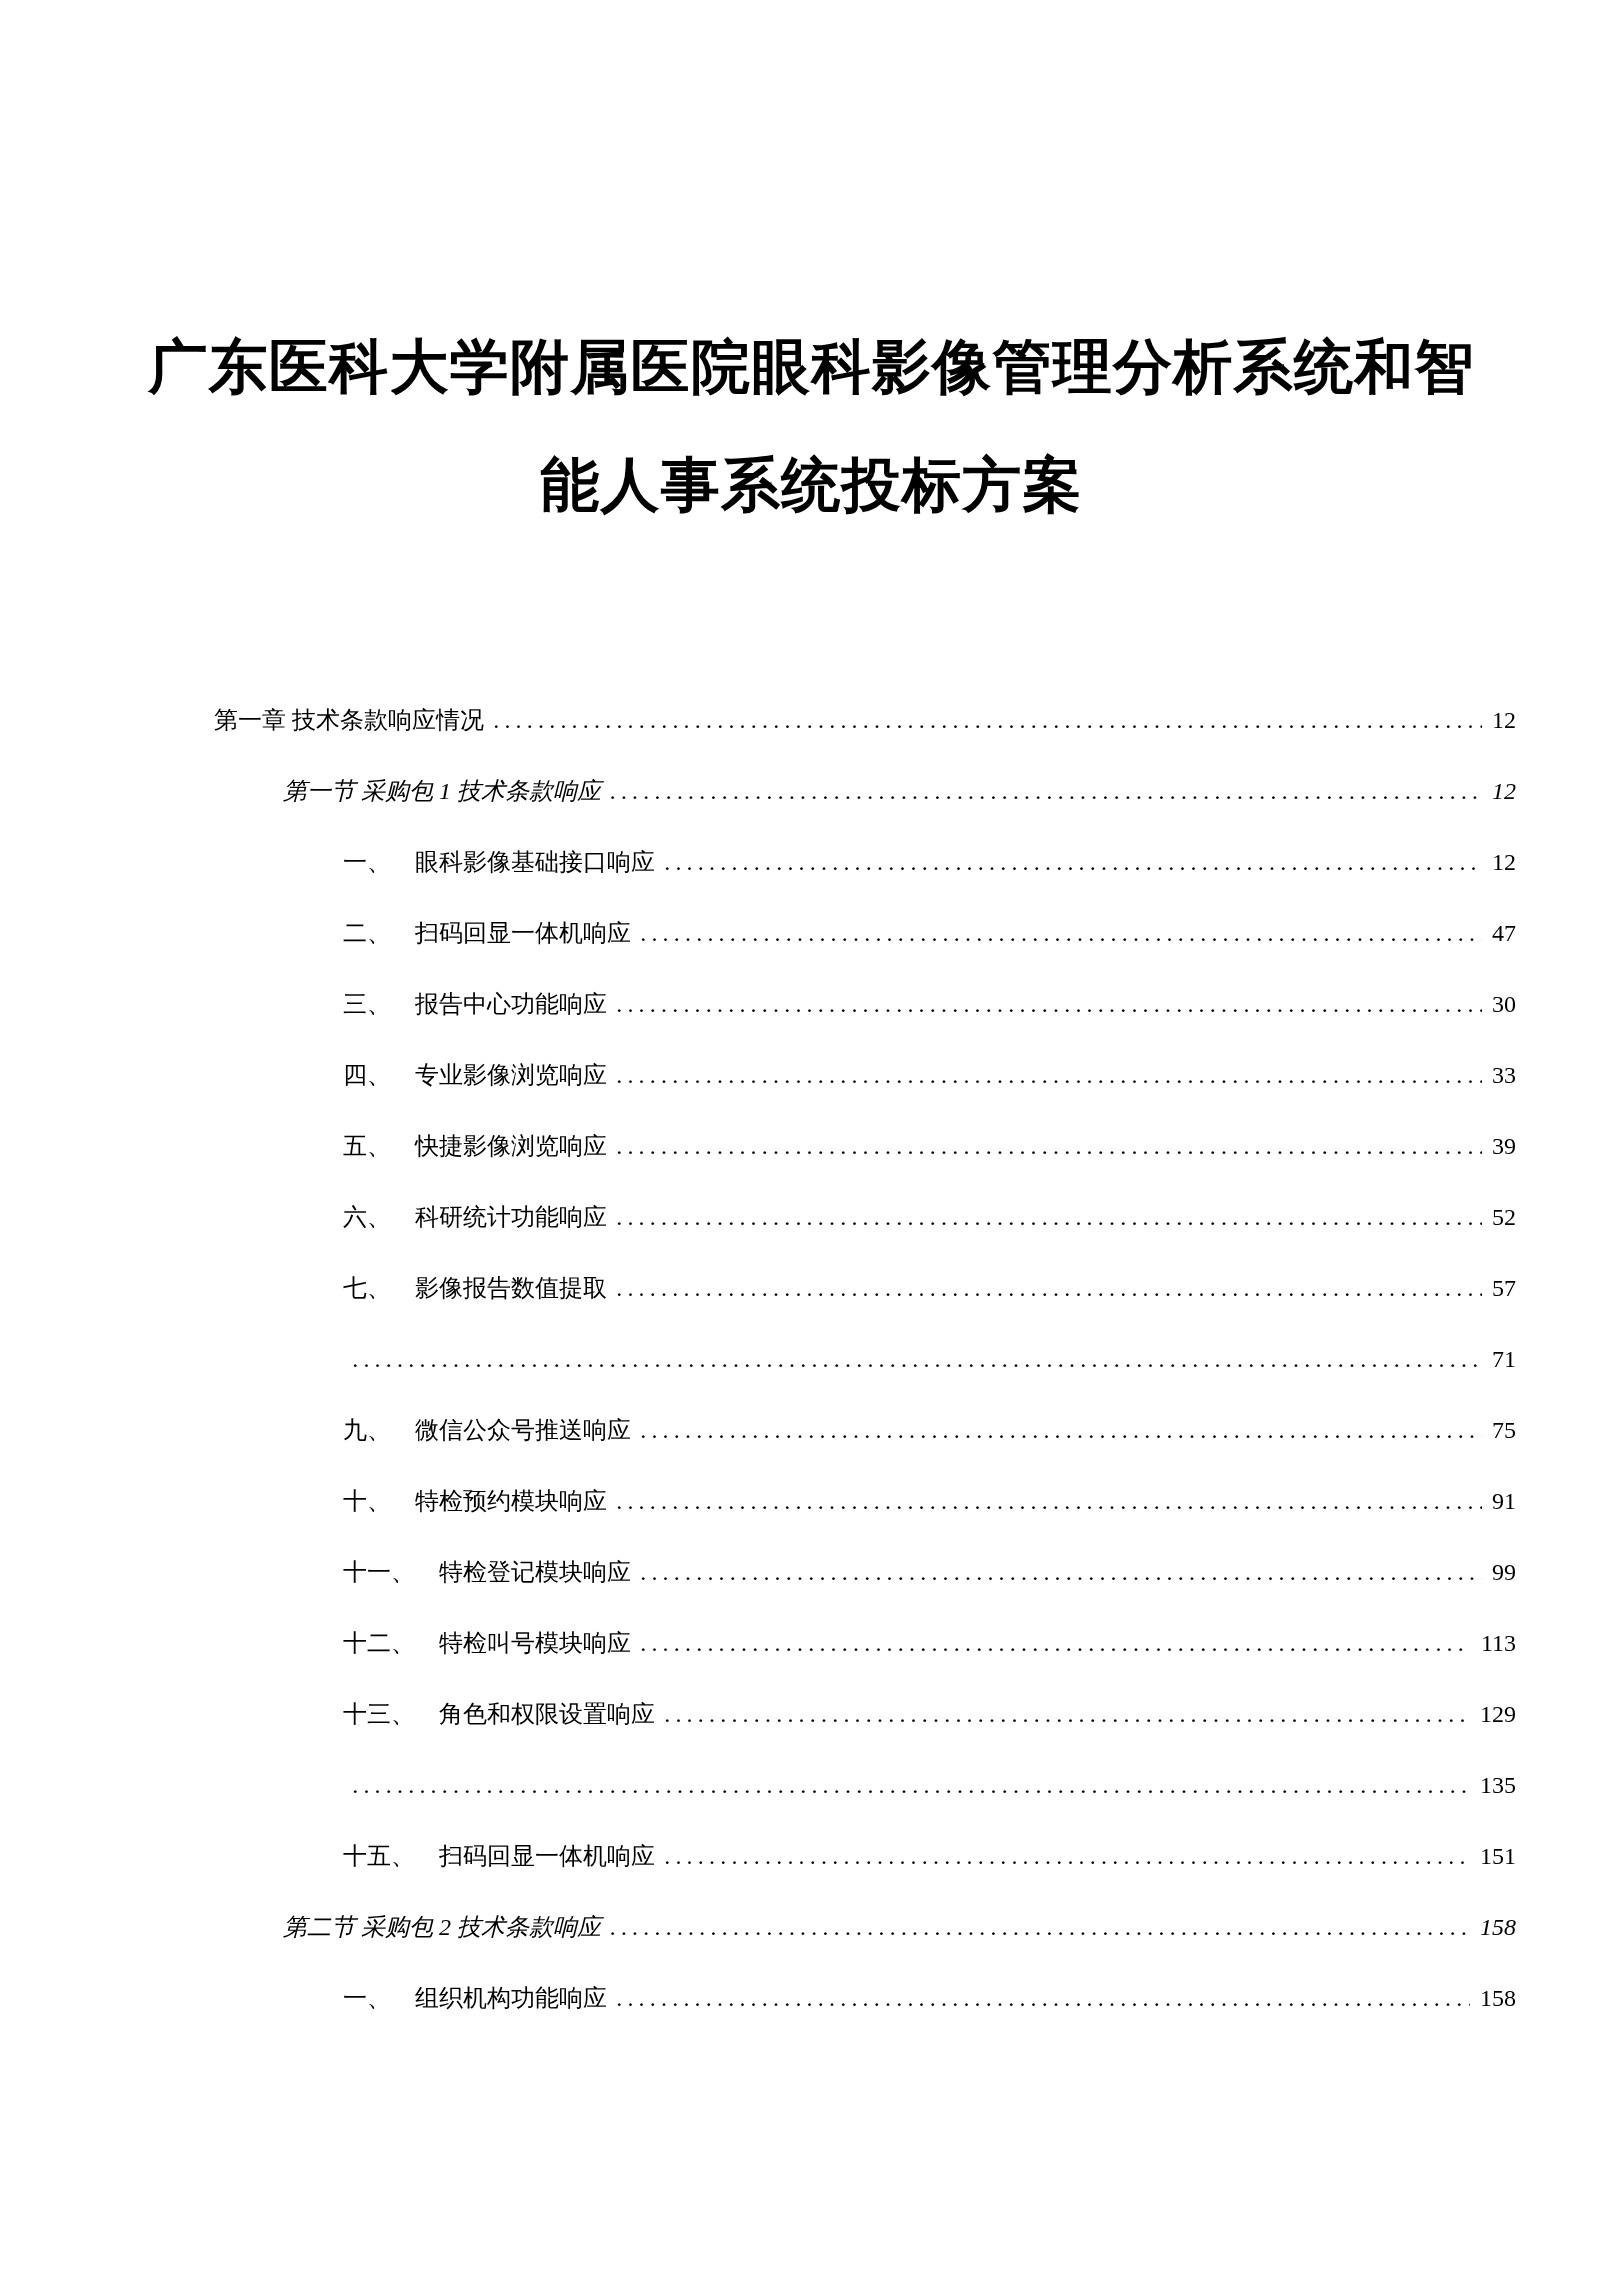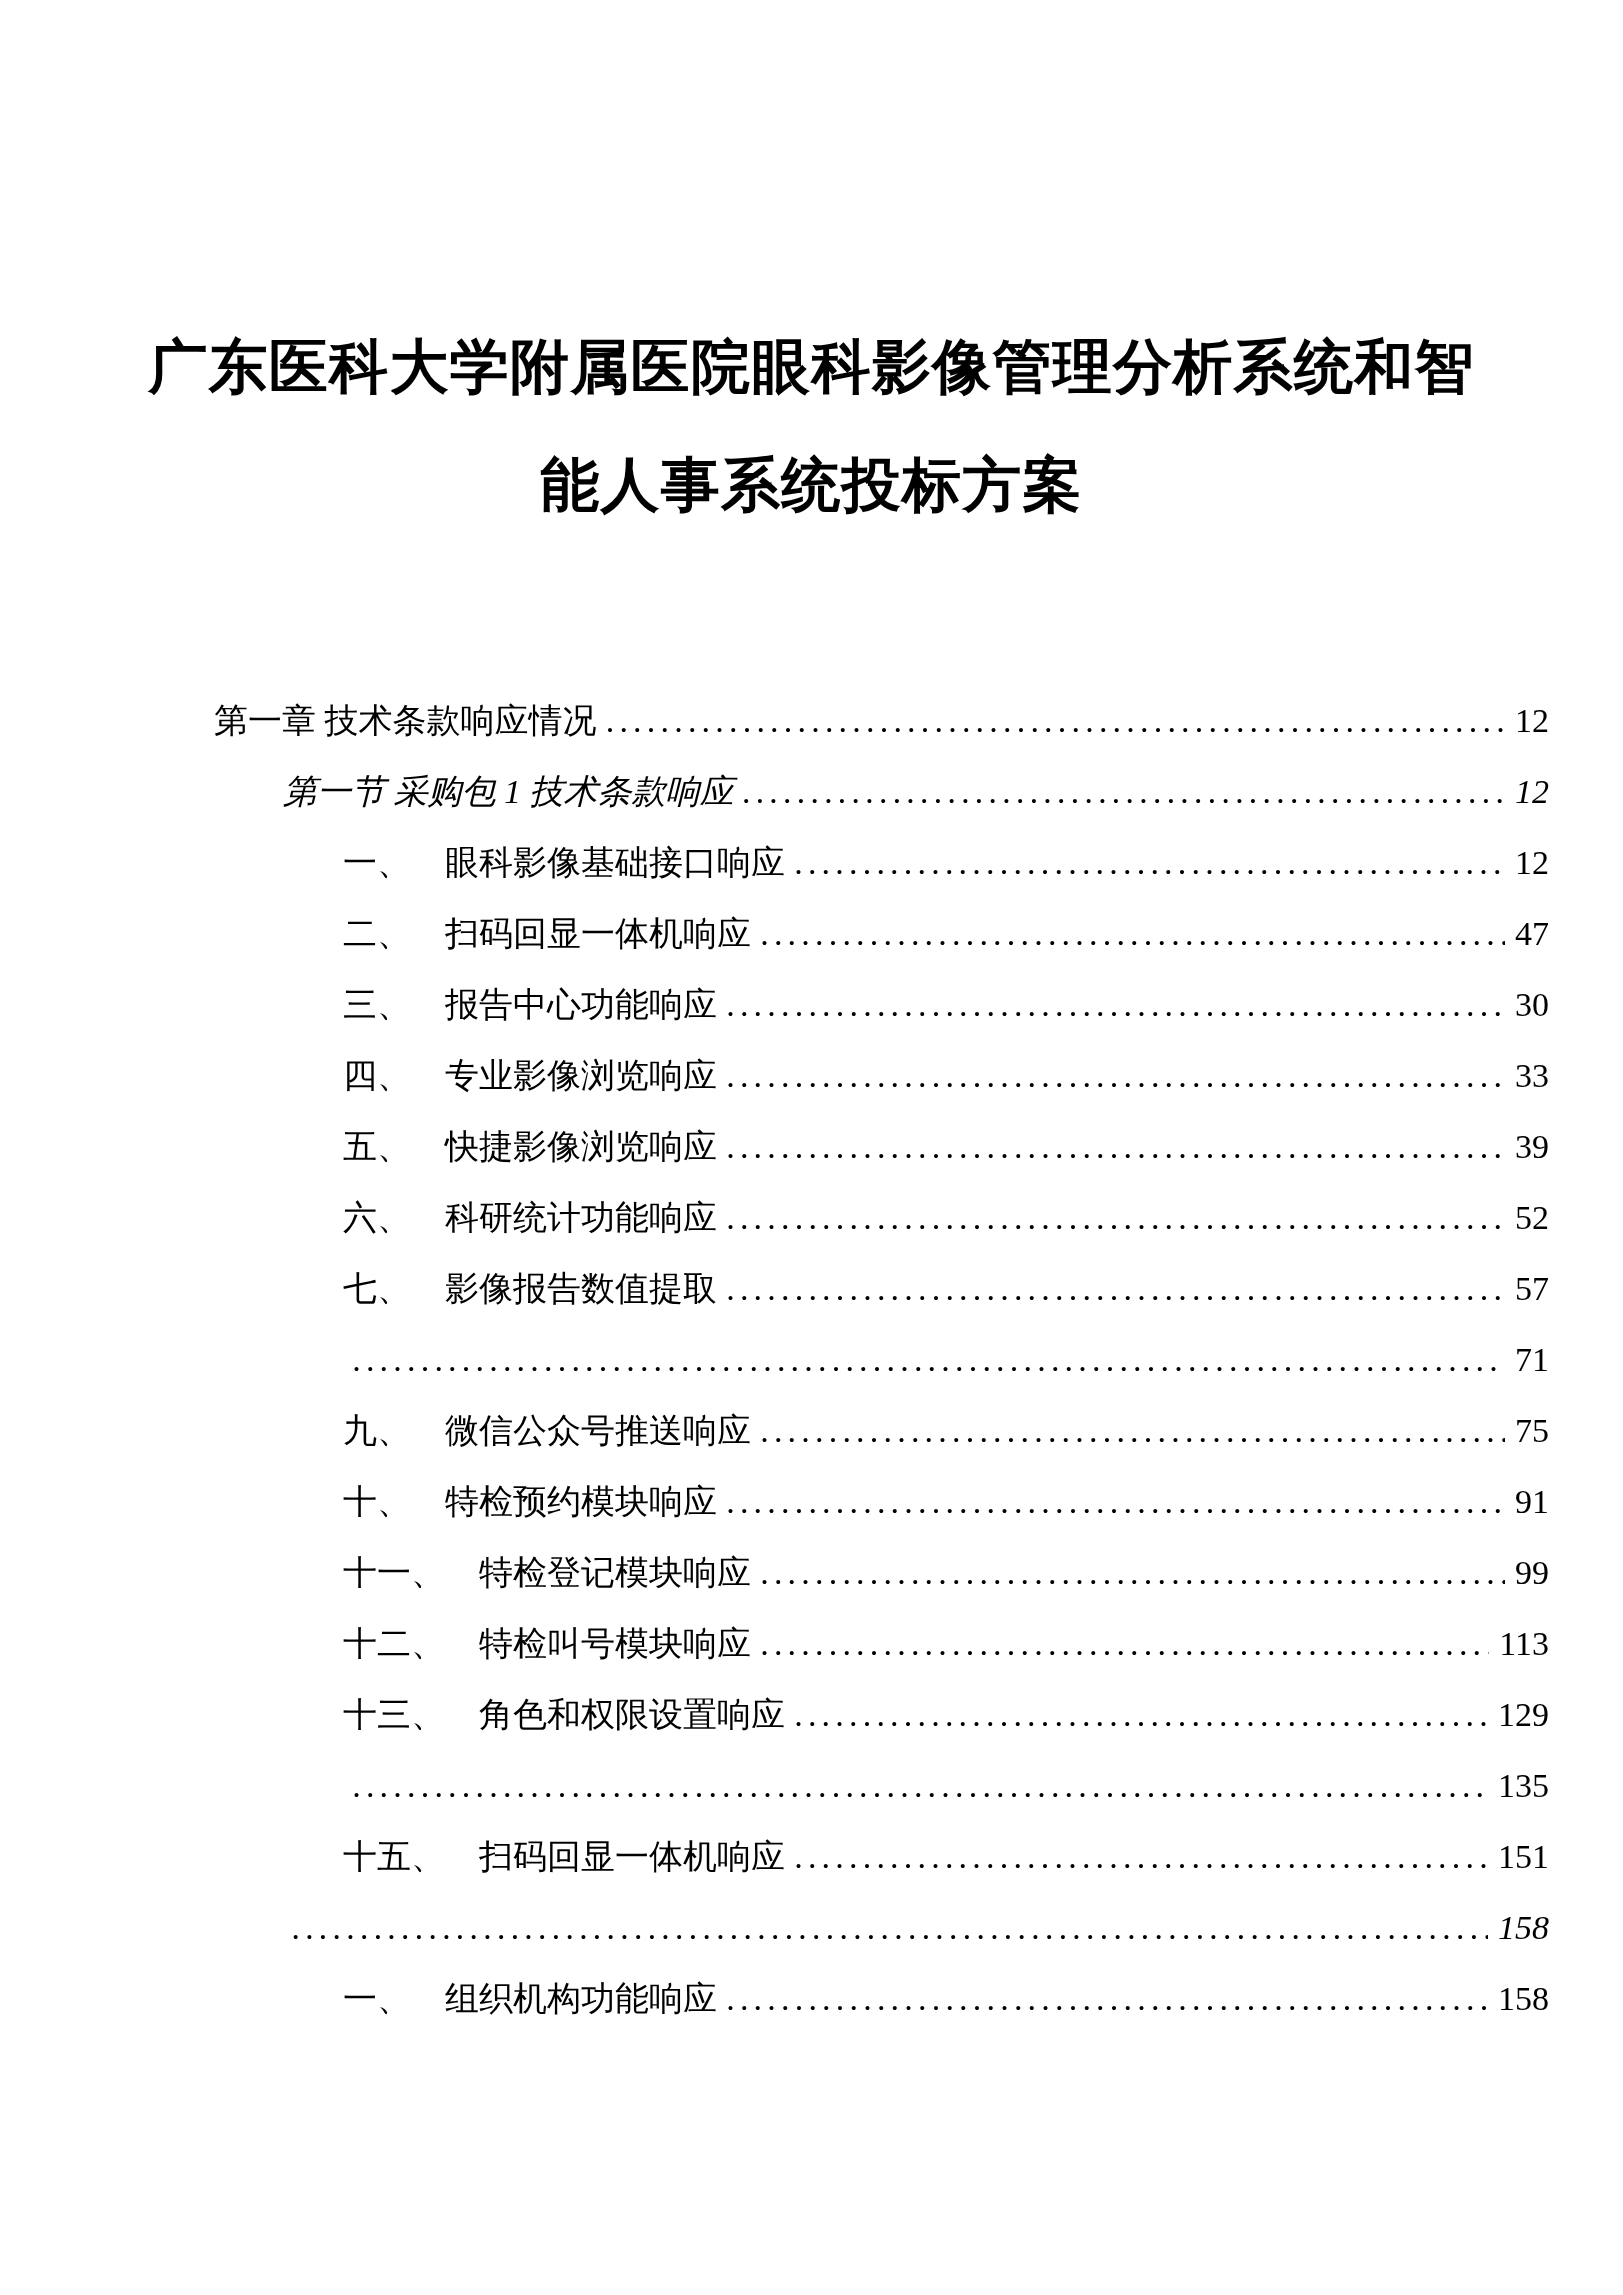--- a/index.html
+++ b/index.html
@@ -27,23 +27,23 @@
     font-size: 59px;
     line-height: 118px;
     letter-spacing: 1.3px;
     color: #000000;
   }
   .title-line {
     display: block;
     white-space: nowrap;
   }
   .toc {
-    margin: 141px 74px 0 214px;
+    margin: 141px 107px 0 214px;
     font-family: "Liberation Serif", "DejaVu Serif", serif;
-    font-size: 34px;
+    font-size: 24px;
     color: #000000;
   }
   .toc-row {
     display: flex;
     align-items: baseline;
     line-height: 71px;
     height: 71px;
     white-space: nowrap;
   }
   .toc-row.level-2 { margin-left: 69px; font-style: italic; }
@@ -173,20 +173,21 @@
     <span class="toc-page">135</span>
   </div>
 
   <div class="toc-row level-3">
     <span class="toc-label">十五、　扫码回显一体机响应</span>
     <span class="toc-dots"></span>
     <span class="toc-page">151</span>
   </div>
 
   <div class="toc-row level-2">
+    <span class="toc-label">第二节 采购包 2 技术条款响应</span>
     <span class="toc-dots"></span>
     <span class="toc-page">158</span>
   </div>
 
   <div class="toc-row level-3">
     <span class="toc-label">一、　组织机构功能响应</span>
     <span class="toc-dots"></span>
     <span class="toc-page">158</span>
   </div>
 </div>

